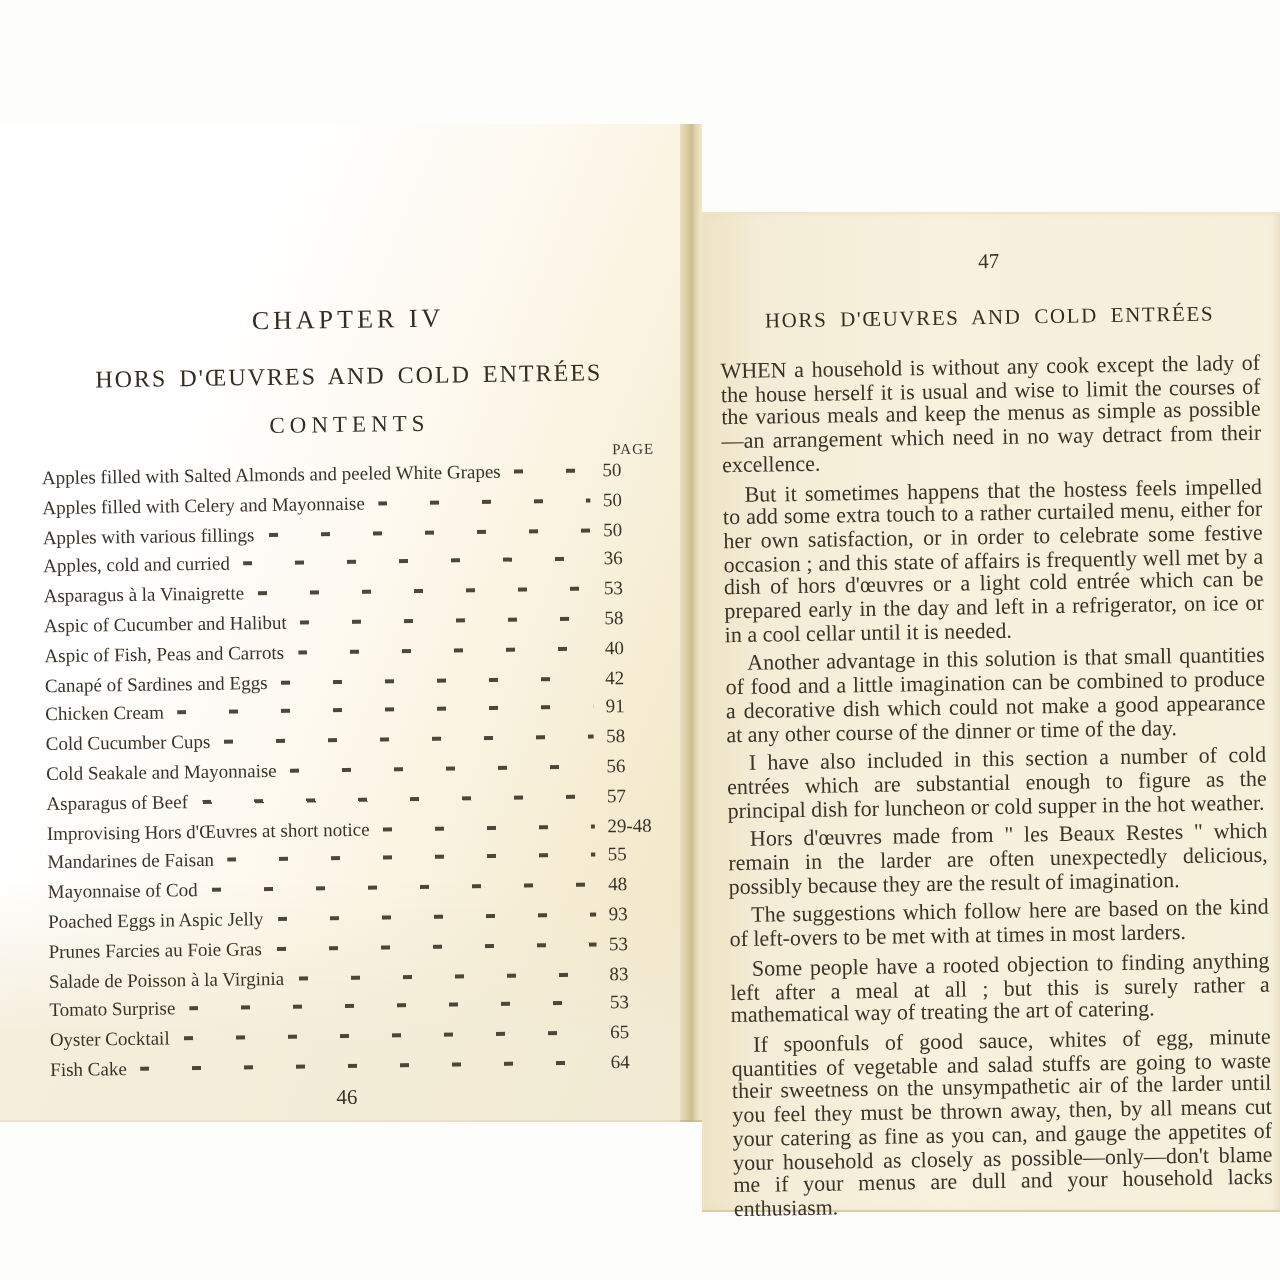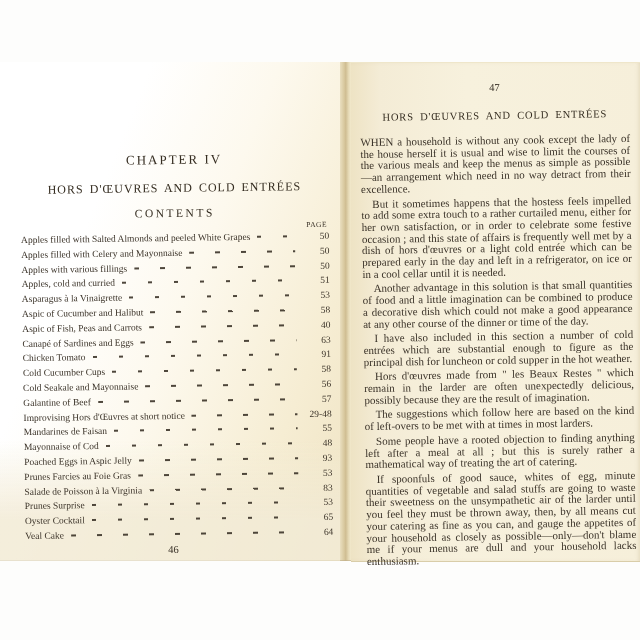--- a/index.html
+++ b/index.html
@@ -34,20 +34,21 @@
     width: 12px; height: 100%;
     background: linear-gradient(to right, #eadfc0 0%, #d8c89e 38%, #cfbd92 52%, #e6dab6 78%, #f2e9cd 100%);
     border-bottom: 1px solid rgba(190,174,136,0.6);
   }
   .page-right {
     width: 314px;
     background: linear-gradient(to right, #eee3c4 0%, #f4ecd6 10%, #f7f1dd 40%, #f6efda 100%);
     box-shadow: inset -3px 0 5px -3px rgba(170,150,100,0.35);
     border-bottom: 1px solid #d9cda9;
     border-top: 1px solid #efe6ca;
+    margin-top: 44px;
   }
 
   
   .left-inner {
     position: absolute; inset: 0;
     padding: 0 10px 0 22px;
     transform: rotate(-0.8deg);
   }
   .chapter-heading {
     margin: 90px 0 0; text-align: center;
@@ -76,21 +77,21 @@
     display: flex; align-items: baseline;
     height: 14.8px; white-space: nowrap;
   }
   .entry-title { flex: 0 0 auto; }
   .entry-leader {
     flex: 1 1 auto; min-width: 0; height: 2px;
     margin: 0 6px 0 7px;
     transform: translateY(-2px);
     background: repeating-linear-gradient(to right, rgba(59,51,40,0.9) 0 4.5px, transparent 4.5px 26px);
   }
-  .entry-page { flex: 0 0 28px; text-align: right; }
+  .entry-page { flex: 0 0 28px; text-align: left; }
   .folio-left {
     position: absolute; left: 0; right: 0; bottom: 5px;
     text-align: center; font-size: 10.5px;
   }
 
   
   .right-inner {
     position: absolute; inset: 0;
     padding: 0 7px 0 12px;
     transform: rotate(-0.9deg);
@@ -138,21 +139,21 @@
 
   <li class="entry">
     <span class="entry-title">Apples with various fillings</span>
     <span class="entry-leader"></span>
     <span class="entry-page">50</span>
   </li>
 
   <li class="entry">
     <span class="entry-title">Apples, cold and curried</span>
     <span class="entry-leader"></span>
-    <span class="entry-page">51</span>
+    <span class="entry-page">36</span>
   </li>
 
   <li class="entry">
     <span class="entry-title">Asparagus à la Vinaigrette</span>
     <span class="entry-leader"></span>
     <span class="entry-page">53</span>
   </li>
 
   <li class="entry">
     <span class="entry-title">Aspic of Cucumber and Halibut</span>
@@ -162,43 +163,43 @@
 
   <li class="entry">
     <span class="entry-title">Aspic of Fish, Peas and Carrots</span>
     <span class="entry-leader"></span>
     <span class="entry-page">40</span>
   </li>
 
   <li class="entry">
     <span class="entry-title">Canapé of Sardines and Eggs</span>
     <span class="entry-leader"></span>
-    <span class="entry-page">63</span>
-  </li>
-
-  <li class="entry">
-    <span class="entry-title">Chicken Tomato</span>
+    <span class="entry-page">42</span>
+  </li>
+
+  <li class="entry">
+    <span class="entry-title">Chicken Cream</span>
     <span class="entry-leader"></span>
     <span class="entry-page">91</span>
   </li>
 
   <li class="entry">
     <span class="entry-title">Cold Cucumber Cups</span>
     <span class="entry-leader"></span>
     <span class="entry-page">58</span>
   </li>
 
   <li class="entry">
     <span class="entry-title">Cold Seakale and Mayonnaise</span>
     <span class="entry-leader"></span>
     <span class="entry-page">56</span>
   </li>
 
   <li class="entry">
-    <span class="entry-title">Galantine of Beef</span>
+    <span class="entry-title">Asparagus of Beef</span>
     <span class="entry-leader"></span>
     <span class="entry-page">57</span>
   </li>
 
   <li class="entry">
     <span class="entry-title">Improvising Hors d'Œuvres at short notice</span>
     <span class="entry-leader"></span>
     <span class="entry-page">29-48</span>
   </li>
 
@@ -226,33 +227,33 @@
     <span class="entry-page">53</span>
   </li>
 
   <li class="entry">
     <span class="entry-title">Salade de Poisson à la Virginia</span>
     <span class="entry-leader"></span>
     <span class="entry-page">83</span>
   </li>
 
   <li class="entry">
-    <span class="entry-title">Prunes Surprise</span>
+    <span class="entry-title">Tomato Surprise</span>
     <span class="entry-leader"></span>
     <span class="entry-page">53</span>
   </li>
 
   <li class="entry">
     <span class="entry-title">Oyster Cocktail</span>
     <span class="entry-leader"></span>
     <span class="entry-page">65</span>
   </li>
 
   <li class="entry">
-    <span class="entry-title">Veal Cake</span>
+    <span class="entry-title">Fish Cake</span>
     <span class="entry-leader"></span>
     <span class="entry-page">64</span>
   </li>
 </ul>
         <div class="folio-left">46</div>
       </div>
     </section>
 
     <div class="gutter"></div>
 

